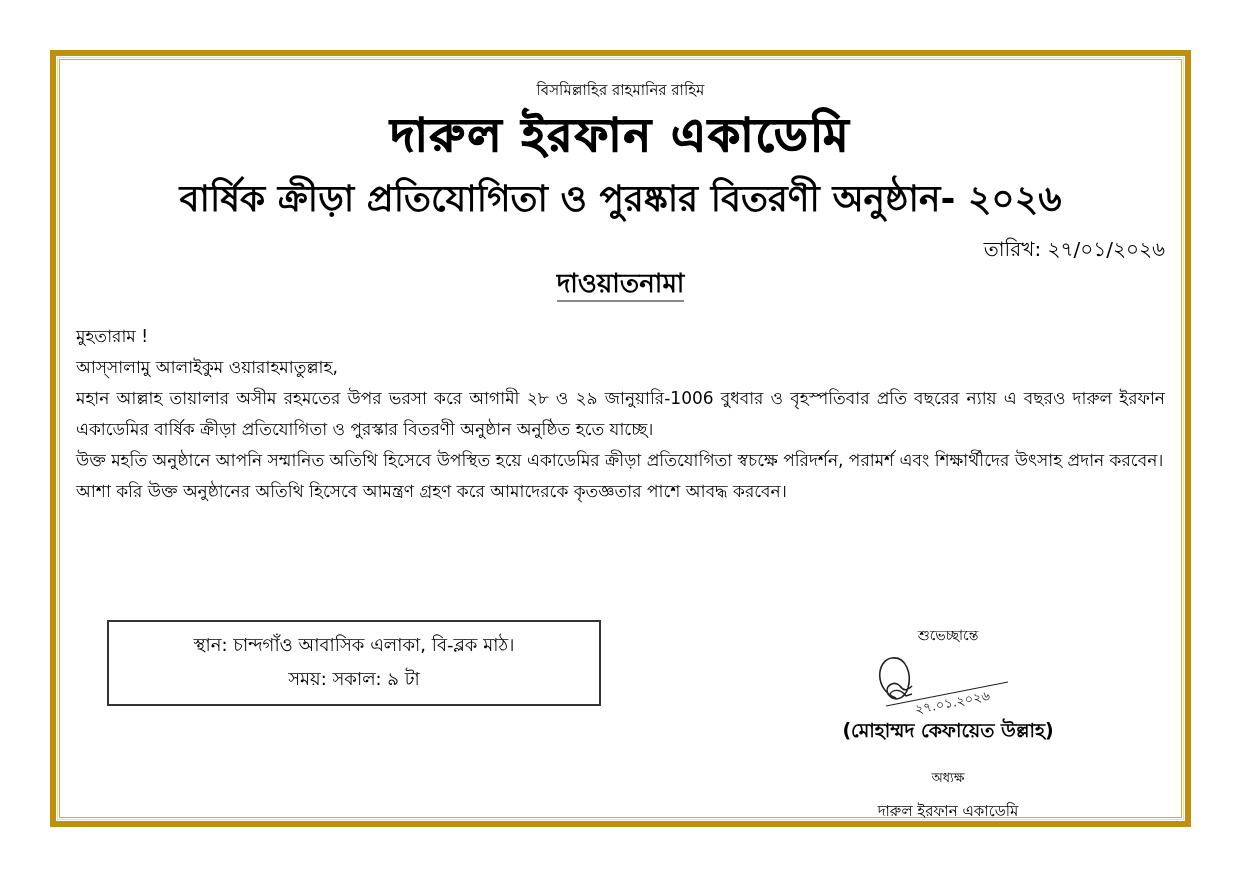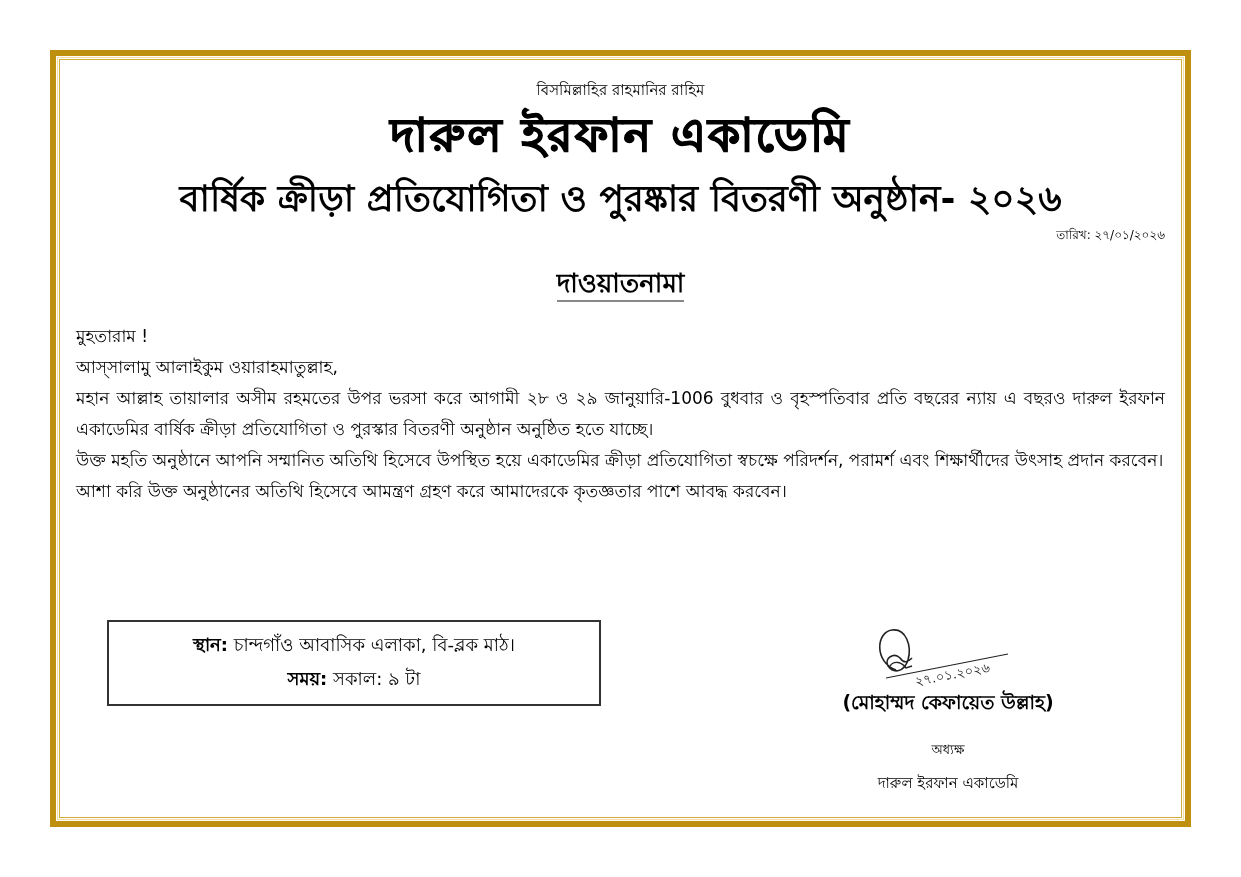--- a/index.html
+++ b/index.html
@@ -69,23 +69,23 @@
   .event-title {
     position: absolute;
     top: 113px;
     left: 0; right: 0;
     text-align: center;
     font-size: 36px;
     font-weight: bold;
   }
   .date-line {
     position: absolute;
-    top: 168px;
+    top: 176px;
     right: 18px;
-    font-size: 12px;
+    font-size: 20px;
   }
   .invitation-heading {
     position: absolute;
     top: 205px;
     left: 0; right: 0;
     text-align: center;
   }
   .invitation-heading span {
     font-size: 26px;
     font-weight: bold;
@@ -114,21 +114,21 @@
     width: 494px;
     height: 86px;
     border: 2px solid #333;
     box-sizing: border-box;
     text-align: center;
     font-size: 18px;
     line-height: 34px;
     padding-top: 6px;
   }
   .venue-box b {
-    font-weight: bold;
+    font-weight: normal;
     text-align: right;
   }
   .signature-block {
     position: absolute;
     left: 770px;
     top: 562px;
     width: 240px;
     text-align: center;
   }
   .greet {
@@ -194,20 +194,21 @@
       <b>স্থান:</b>
       <span>চান্দগাঁও আবাসিক এলাকা, বি-ব্লক মাঠ।</span>
     </div>
     <div>
       <b>সময়:</b>
       <span>সকাল: ৯ টা</span>
     </div>
   </div>
 
   <div class="signature-block">
+    <div class="greet">শুভেচ্ছান্তে</div>
     <div class="sig-area">
       <svg class="sig-svg" width="150" height="70" viewBox="0 0 150 70">
         <path d="M28 48 C 6 40, 8 10, 24 8 C 38 6, 44 24, 40 38 C 36 50, 26 52, 20 44 C 16 36, 26 30, 32 36 C 36 42, 40 40, 44 36" fill="none" stroke="#222" stroke-width="1.6"></path>
         <path d="M22 44 C 26 38, 34 40, 38 46 L 44 44" fill="none" stroke="#222" stroke-width="1.4"></path>
         <path d="M18 56 L 140 32" fill="none" stroke="#222" stroke-width="1.2"></path>
         <text x="48" y="64" font-size="13" transform="rotate(-11 48 64)" fill="#222" font-family="DejaVu Sans, sans-serif">২৭.০১.২০২৬</text>
       </svg>
     </div>
     <div class="signer-name">(মোহাম্মদ কেফায়েত উল্লাহ)</div>
     <div class="signer-role">অধ্যক্ষ</div>

